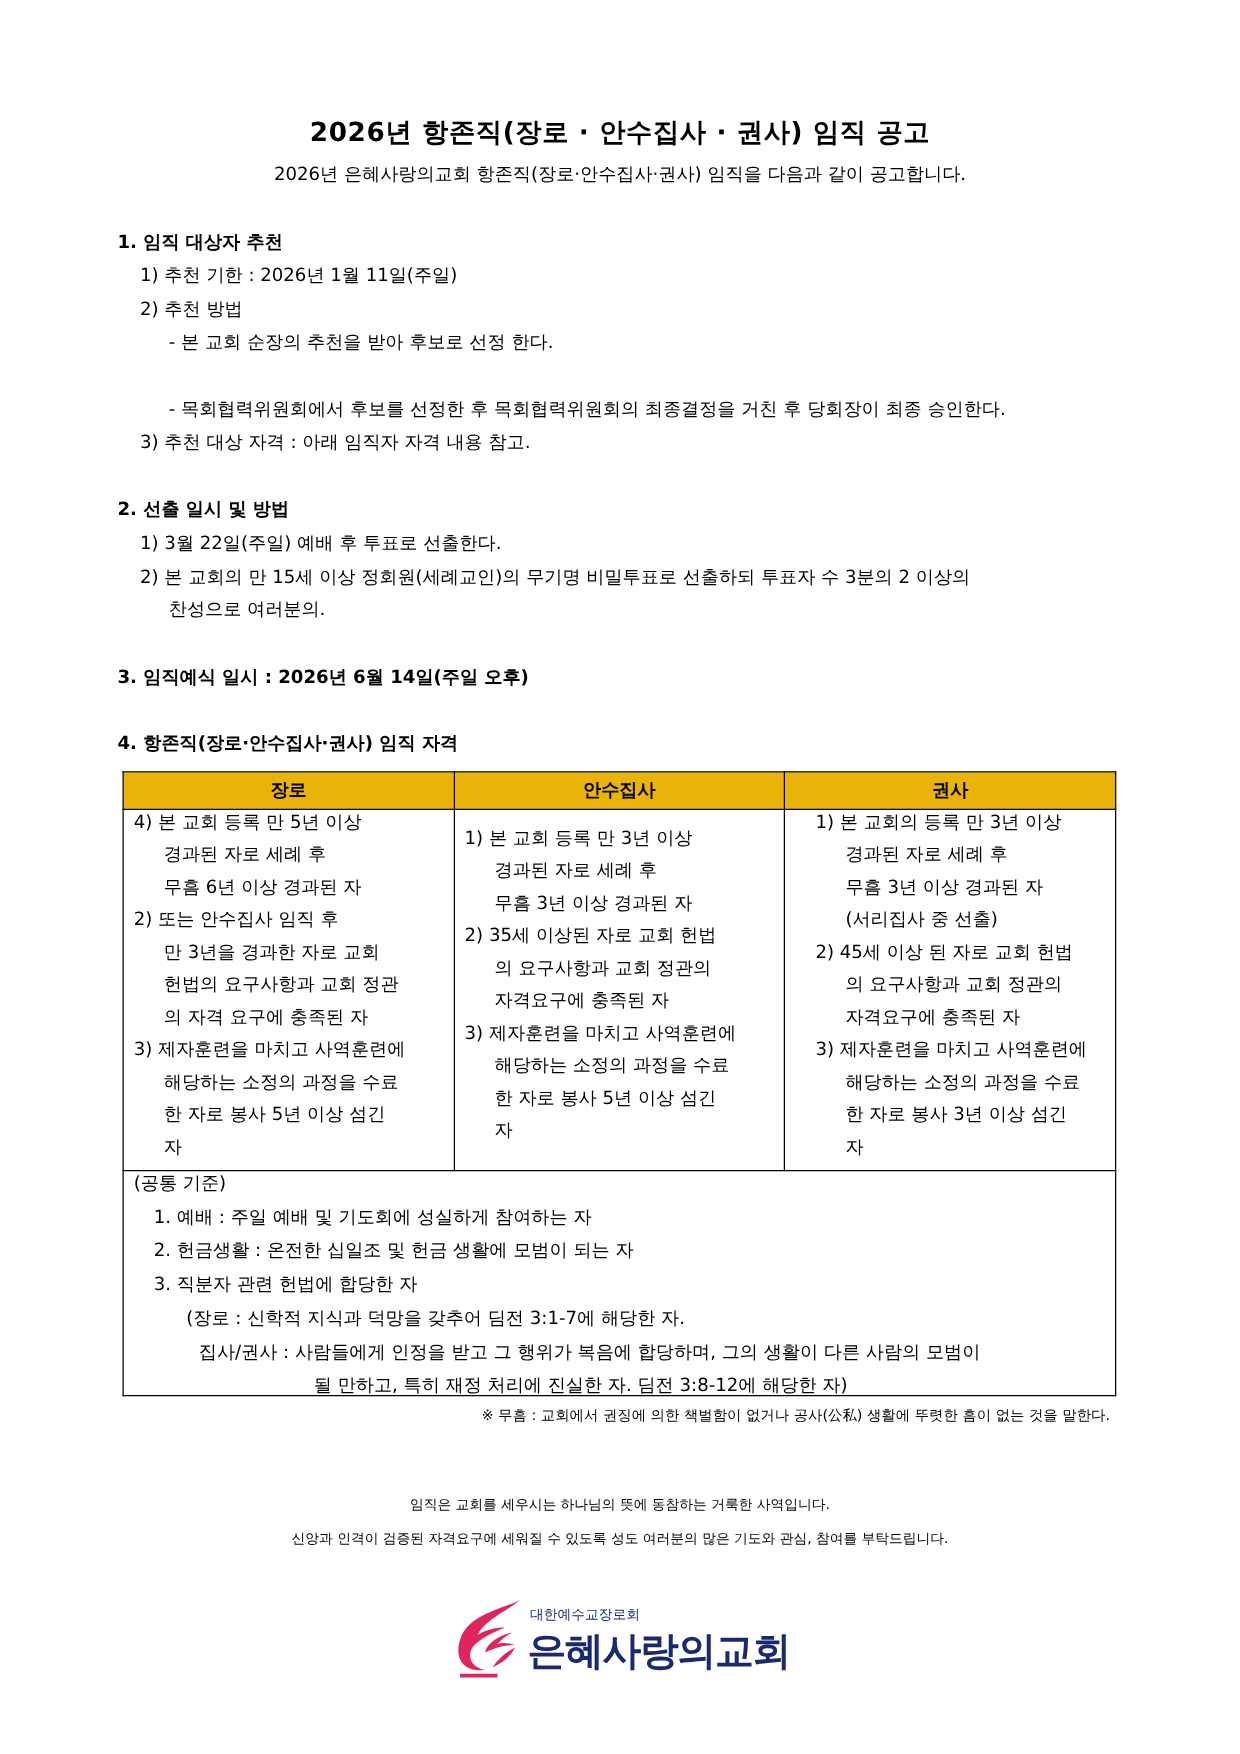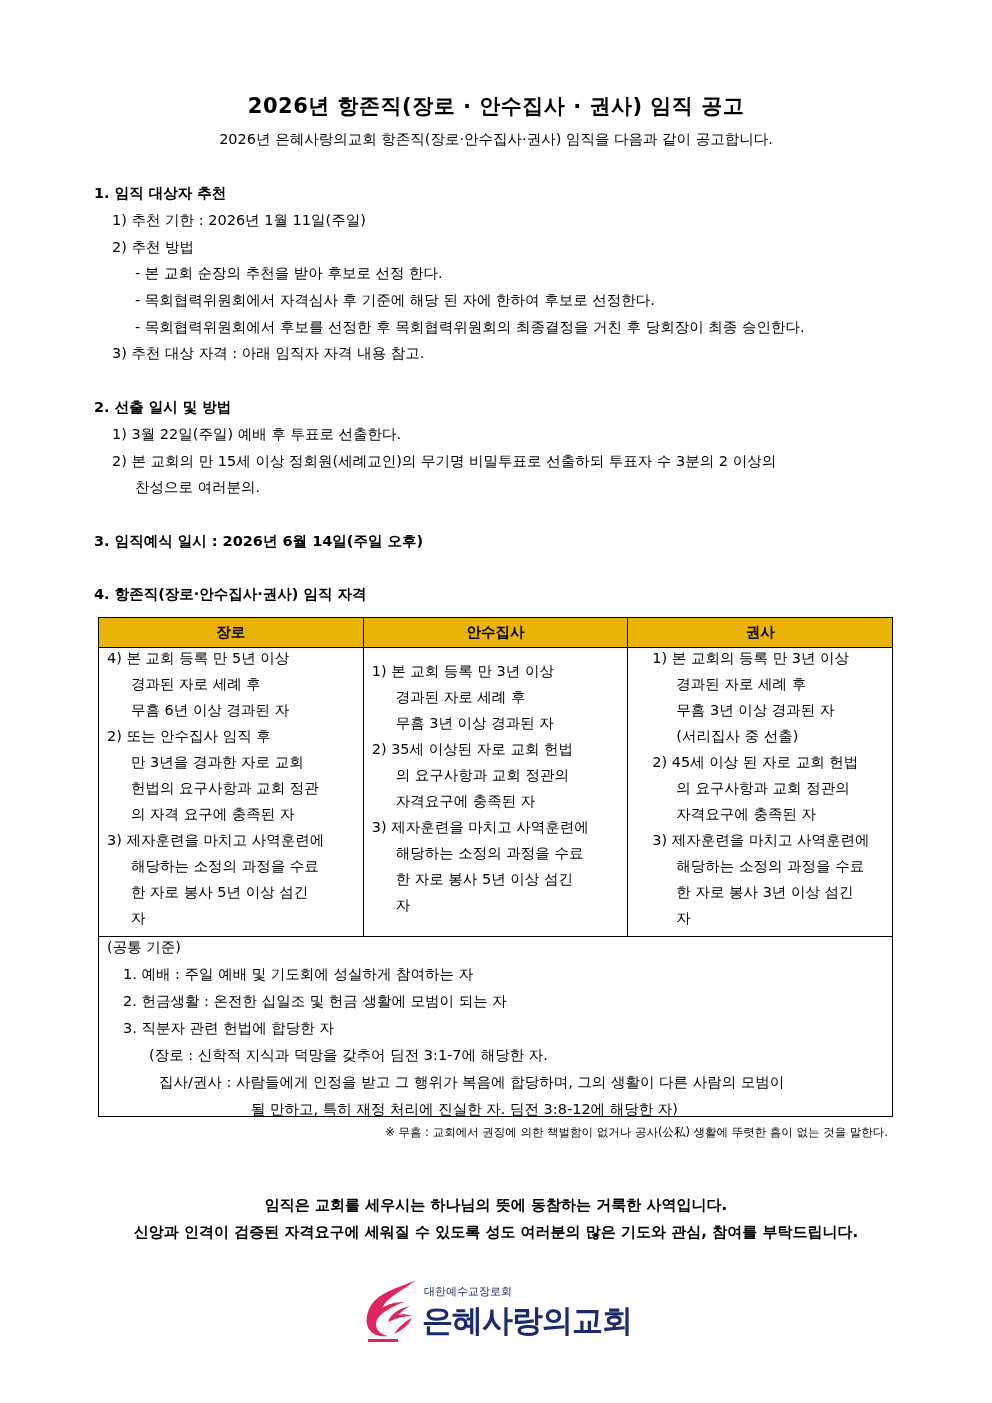--- a/index.html
+++ b/index.html
@@ -41,41 +41,40 @@
     .qtable td.common { height: 180px; vertical-align: top; padding: 0; position: relative; }
     .common-inner { position: absolute; left: 8px; top: -3px; right: 6px; }
     .cm { line-height: 27px; white-space: nowrap; }
 
     .footnote {
       position: absolute; right: 104px; top: 1125px; font-size: 11.5px; white-space: nowrap;
     }
 
     .closing {
       position: absolute; left: 0; width: 992px; text-align: center;
-      font-size: 15px; font-weight: bold;
+      font-size: 11px; font-weight: normal;
     }
 
     .logo { position: absolute; left: 360px; top: 1278px; width: 300px; height: 70px; }
     .logo-sub { position: absolute; left: 64px; top: 6px; font-size: 11px; color: #1a2a6c; white-space: nowrap; }
     .logo-name { position: absolute; left: 62px; top: 22px; font-size: 31px; font-weight: bold; color: #1a2a6c; letter-spacing: -1px; white-space: nowrap; }
     .logo-mark { position: absolute; left: 0; top: 0; width: 62px; height: 66px; }
   </style>
 </head>
 <body>
 
 <div class="page">
 
   <div class="title">2026년 항존직(장로 · 안수집사 · 권사) 임직 공고</div>
   <div class="subtitle">2026년 은혜사랑의교회 항존직(장로·안수집사·권사) 임직을 다음과 같이 공고합니다.</div>
 
   <div class="line h" style="left:94px; top:184px;">1. 임직 대상자 추천</div>
   <div class="line" style="left:112px; top:211px;">1) 추천 기한 : 2026년 1월 11일(주일)</div>
   <div class="line" style="left:112px; top:238px;">2) 추천 방법</div>
   <div class="line" style="left:135px; top:264px;">- 본 교회 순장의 추천을 받아 후보로 선정 한다.</div>
-  <div class="line" style="left:135px; top:291px;">- 목회협력위원회에서 자격심사 후 기준에 해당 된 자에 한하여 후보로 선정한다.</div>
   <div class="line" style="left:135px; top:318px;">- 목회협력위원회에서 후보를 선정한 후 목회협력위원회의 최종결정을 거친 후 당회장이 최종 승인한다.</div>
   <div class="line" style="left:112px; top:344px;">3) 추천 대상 자격 : 아래 임직자 자격 내용 참고.</div>
 
   <div class="line h" style="left:94px; top:398px;">2. 선출 일시 및 방법</div>
   <div class="line" style="left:112px; top:425px;">1) 3월 22일(주일) 예배 후 투표로 선출한다.</div>
   <div class="line" style="left:112px; top:452px;">2) 본 교회의 만 15세 이상 정회원(세례교인)의 무기명 비밀투표로 선출하되 투표자 수 3분의 2 이상의</div>
   <div class="line" style="left:135px; top:478px;">찬성으로 여러분의.</div>
 
   <div class="line h" style="left:94px; top:532px;">3. 임직예식 일시 : 2026년 6월 14일(주일 오후)</div>
 

